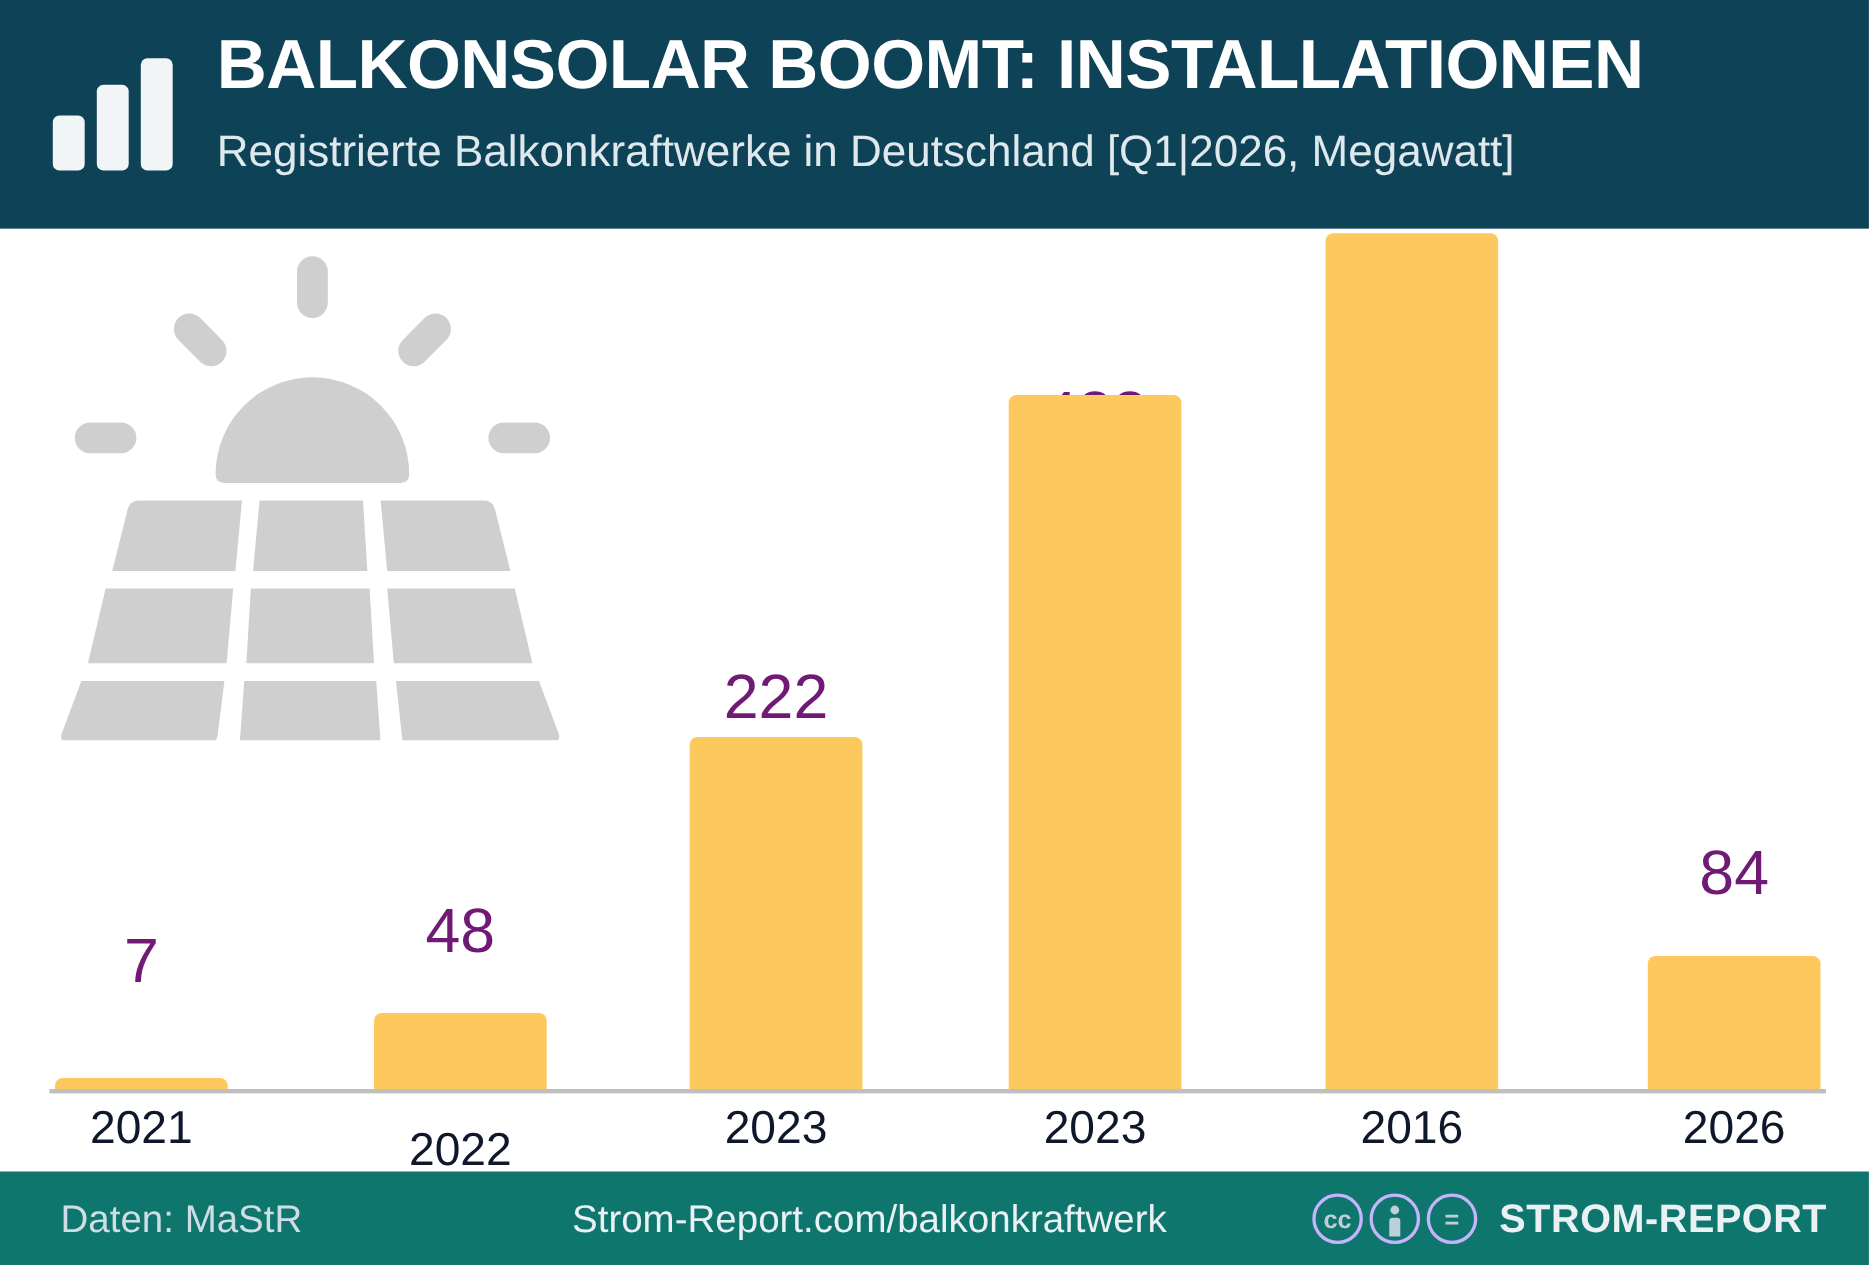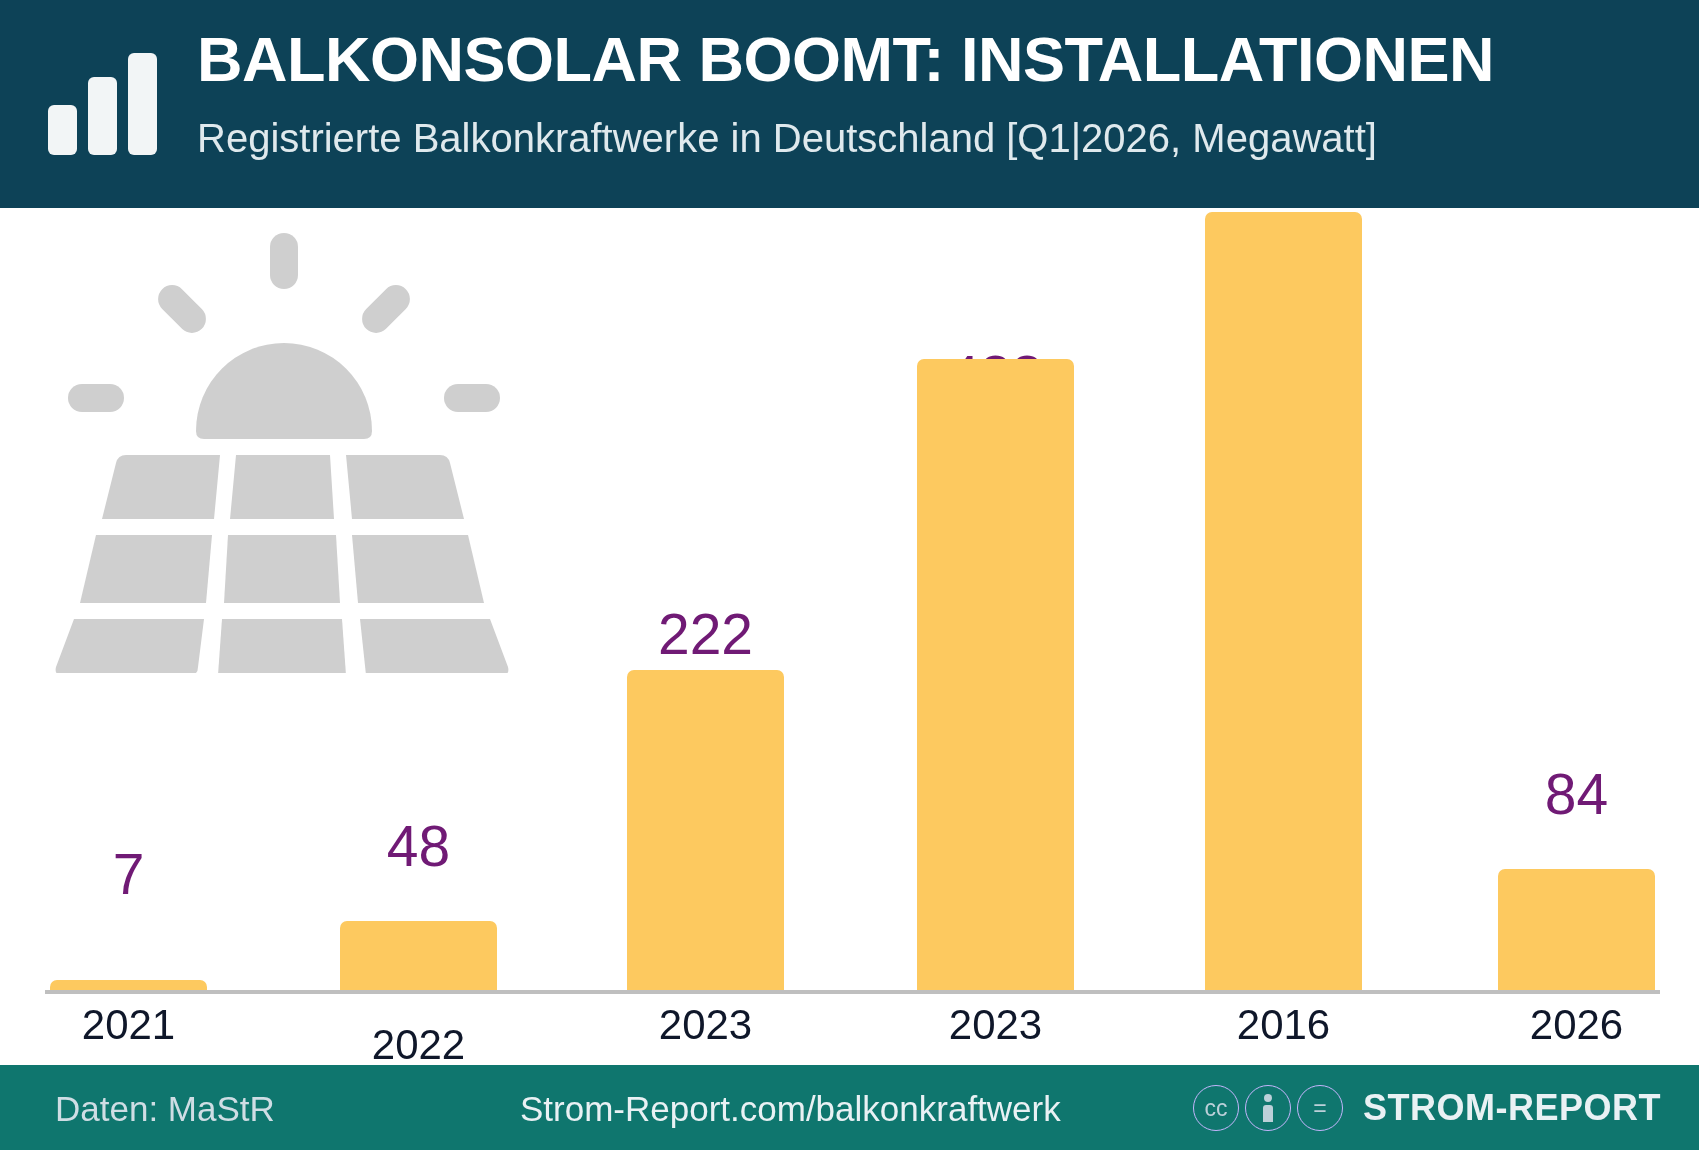--- a/index.html
+++ b/index.html
@@ -159,28 +159,28 @@
     position: absolute;
     right: 38px;
     top: 20px;
     display: flex;
     align-items: center;
     gap: 12px;
   }
   .cc-badges { display: flex; align-items: center; gap: 6px; }
   .cc-badge {
     width: 46px; height: 46px;
-    border: 1px solid #c4b5fd;
+    border: 3px solid #c4b5fd;
     border-radius: 50%;
     color: #bcd0d9;
     display: flex;
     align-items: center;
     justify-content: center;
     font-size: 23px;
-    font-weight: normal;
+    font-weight: bold;
     box-sizing: border-box;
   }
   .cc-badge.person { position: relative; }
   .cc-badge.person .head {
     position: absolute; top: 8px; left: 50%;
     transform: translateX(-50%);
     width: 8px; height: 8px; border-radius: 50%;
     background: #bcd0d9;
   }
   .cc-badge.person .body {

